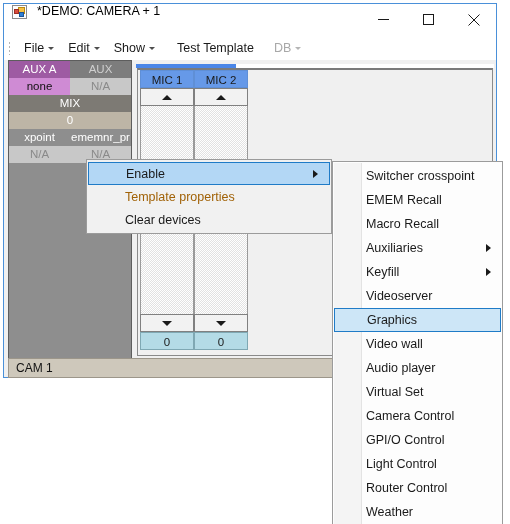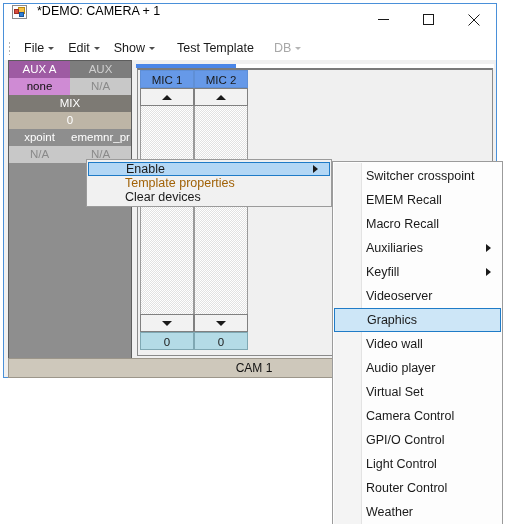--- a/index.html
+++ b/index.html
@@ -282,21 +282,20 @@
     width: 485px;
     height: 20px;
     background: #cec8bb;
     border: 1px solid #9c968a;
     box-sizing: border-box;
     display: flex;
     align-items: center;
     padding-left: 7px;
     font-size: 12px;
     color: #111111;
-    justify-content: center;
   }
 
   
   #ctx-menu {
     position: absolute;
     left: 86px;
     top: 159px;
     width: 246px;
     background: #f1f1f1;
     border: 1px solid #9b9b9b;
@@ -305,21 +304,21 @@
   }
   #ctx-menu .gutter {
     position: absolute;
     left: 1px; top: 1px;
     width: 28px;
     bottom: 1px;
     background: #f1f1f1;
   }
   .ctx-item {
     position: relative;
-    height: 14px;
+    height: 23px;
     display: flex;
     align-items: center;
     padding-left: 38px;
     font-size: 12.5px;
     color: #1a1a1a;
     box-sizing: border-box;
   }
   .ctx-item.selected {
     background: #b3d7f5;
     border: 1px solid #1f7bc7;

